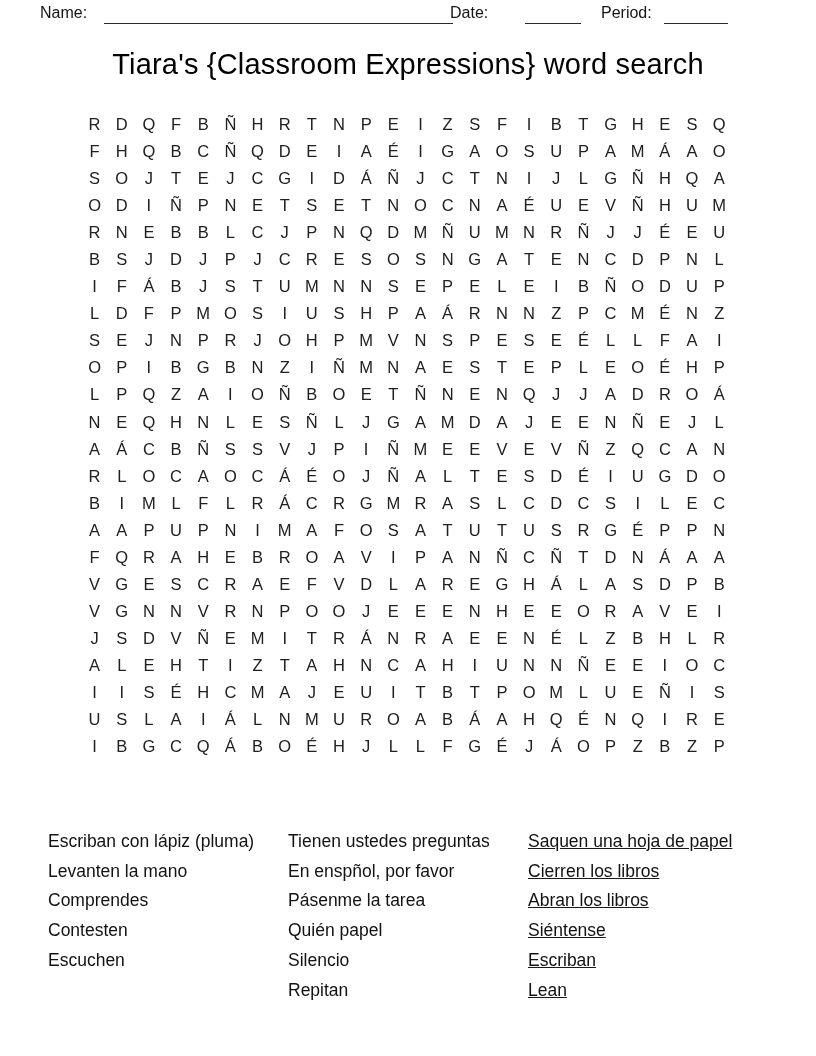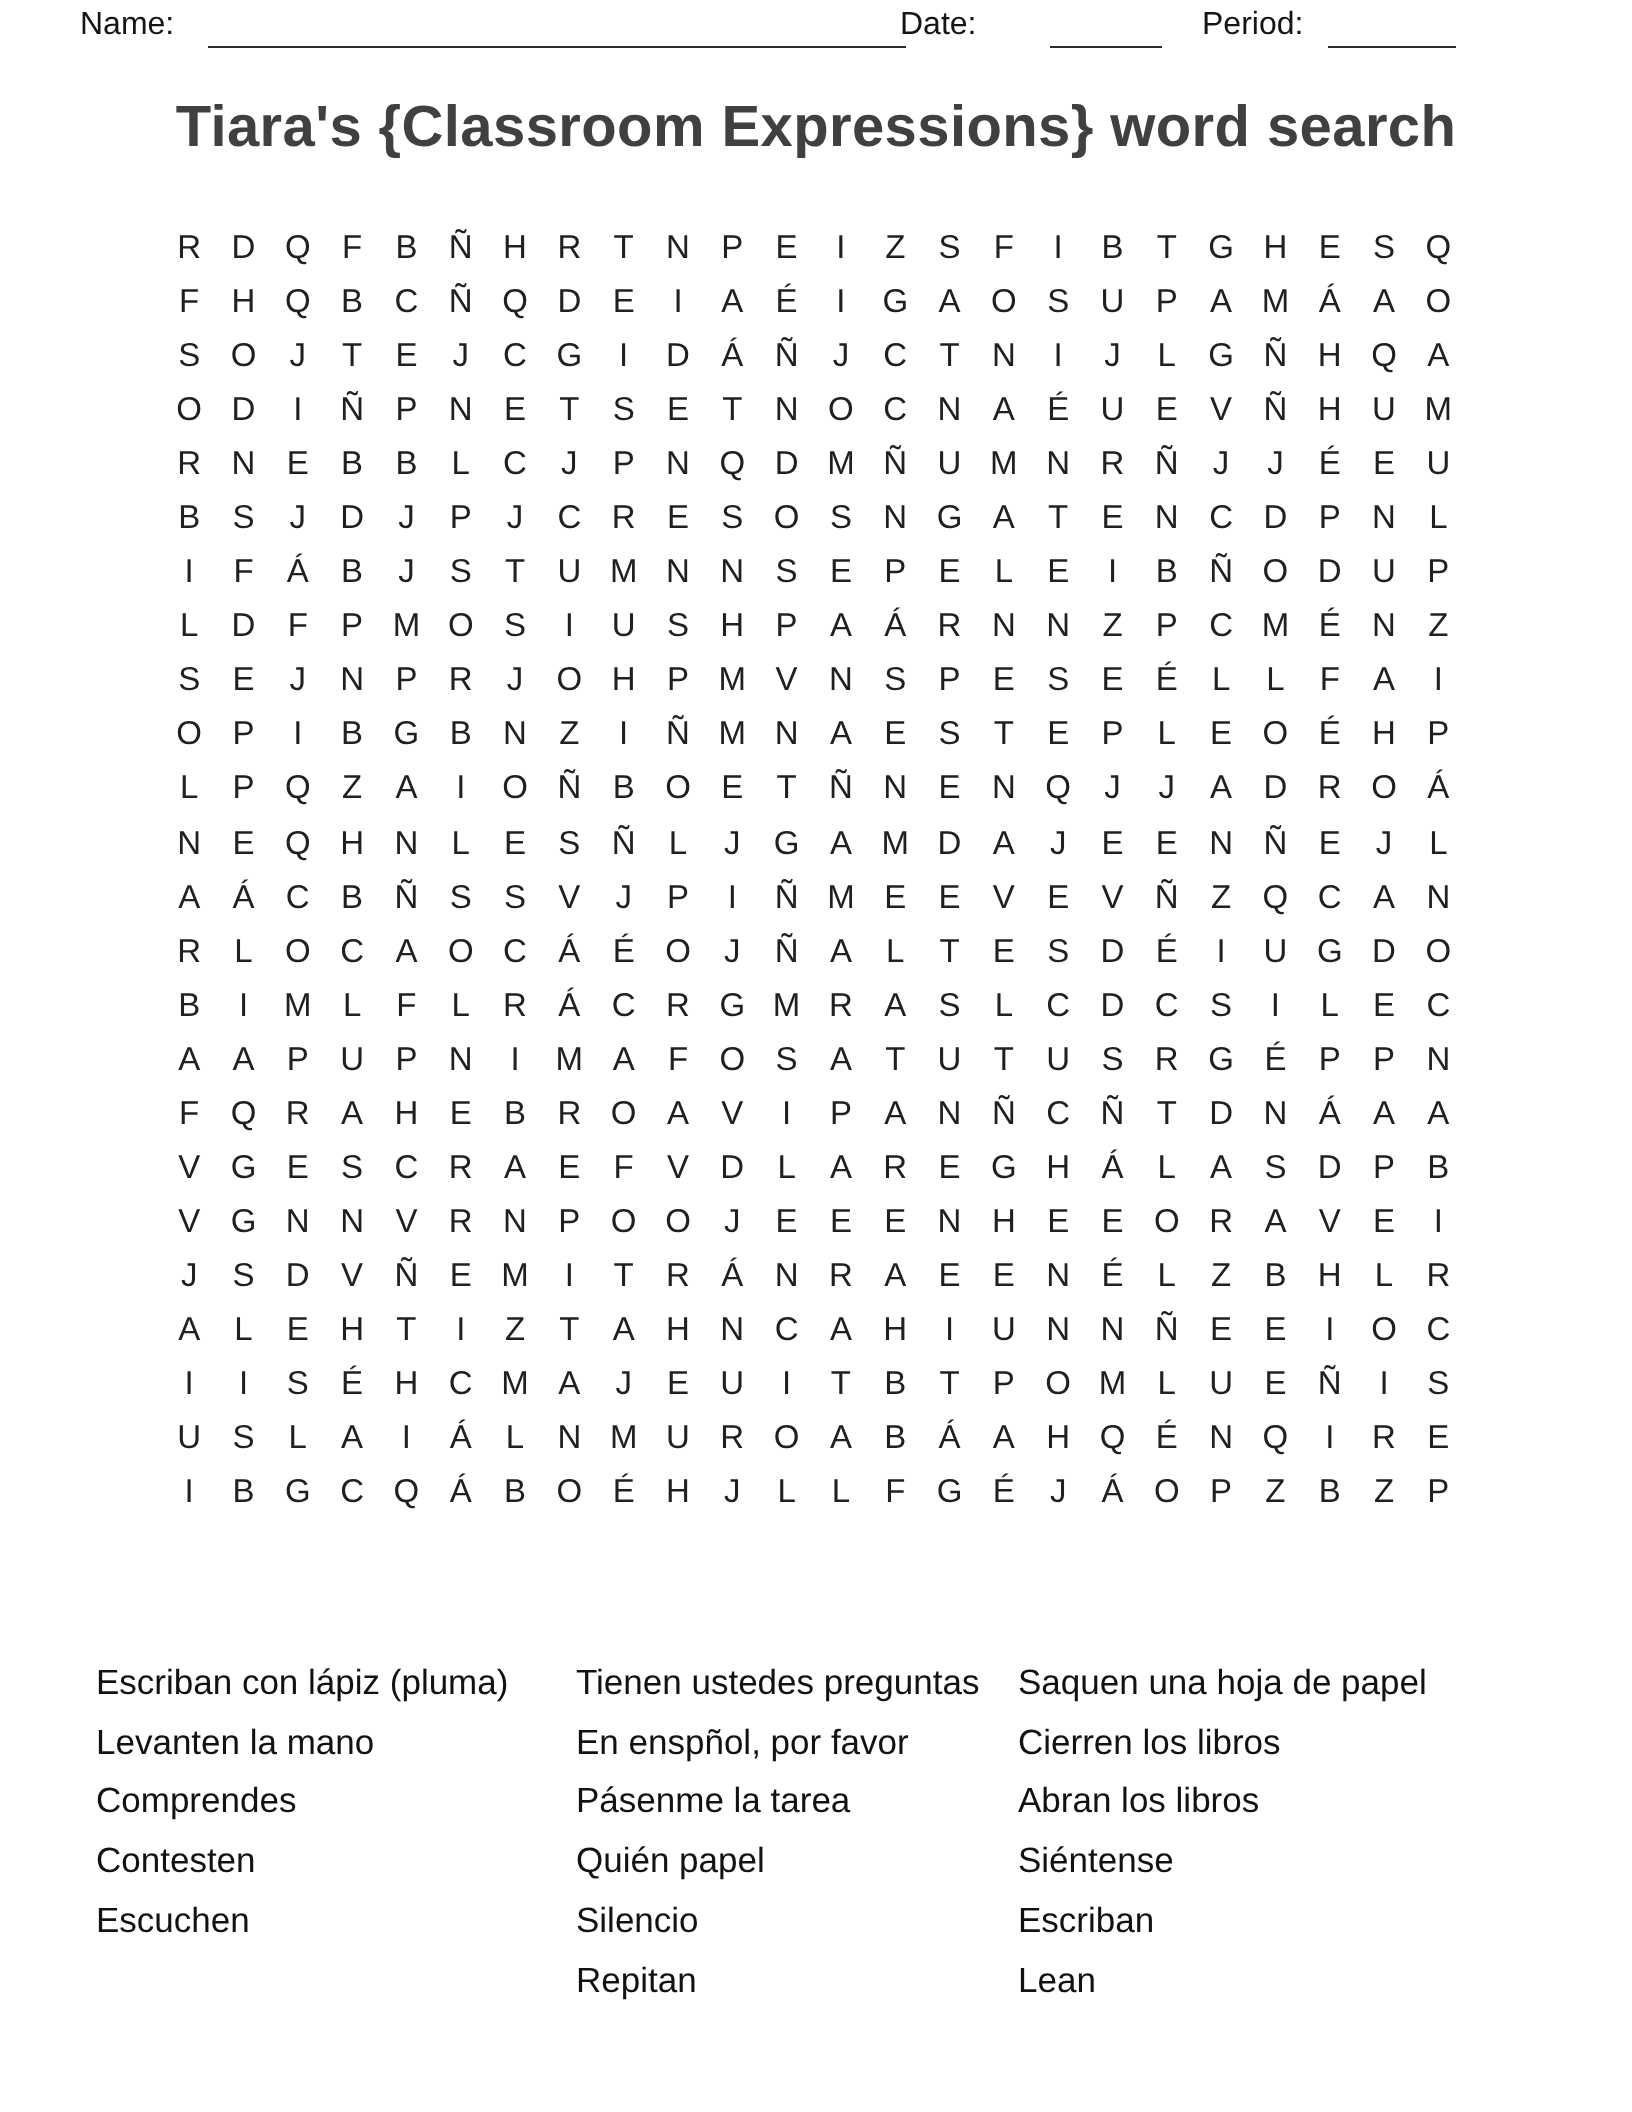--- a/index.html
+++ b/index.html
@@ -19,22 +19,22 @@
   .date-label { left: 450px; }
   .date-blank { left: 525px; width: 56px; }
   .period-label { left: 601px; }
   .period-blank { left: 664px; width: 64px; }
   .title {
     position: absolute;
     left: 0; top: 48px;
     width: 816px;
     text-align: center;
     font-size: 29px;
-    font-weight: 700;
-    color: #404040;
+    font-weight: 400;
+    color: #000000;
     margin: 0;
     letter-spacing: 0.2px;
   }
   .grid {
     position: absolute;
     left: 81px; top: 111px;
     display: grid;
     grid-template-columns: repeat(24, 27.17px);
     grid-auto-rows: 27.05px;
   }
@@ -43,21 +43,21 @@
     align-items: center;
     justify-content: center;
     font-size: 16.5px;
     font-weight: 400;
     color: #202020;
   }
   .words { position: absolute; left: 0; top: 779px; width: 816px; height: 190px; margin-top: 48px; }
   .word-col { position: absolute; top: 0; }
   .word-col-0 { left: 48px; }
   .word-col-1 { left: 288px; }
-  .word-col-2 { left: 509px; }
+  .word-col-2 { left: 528px; text-decoration: underline; }
   .word-item {
     font-size: 17.5px;
     line-height: 29.7px;
     color: #121212;
     white-space: nowrap;
   }
 </style>
 </head>
 <body>
 

